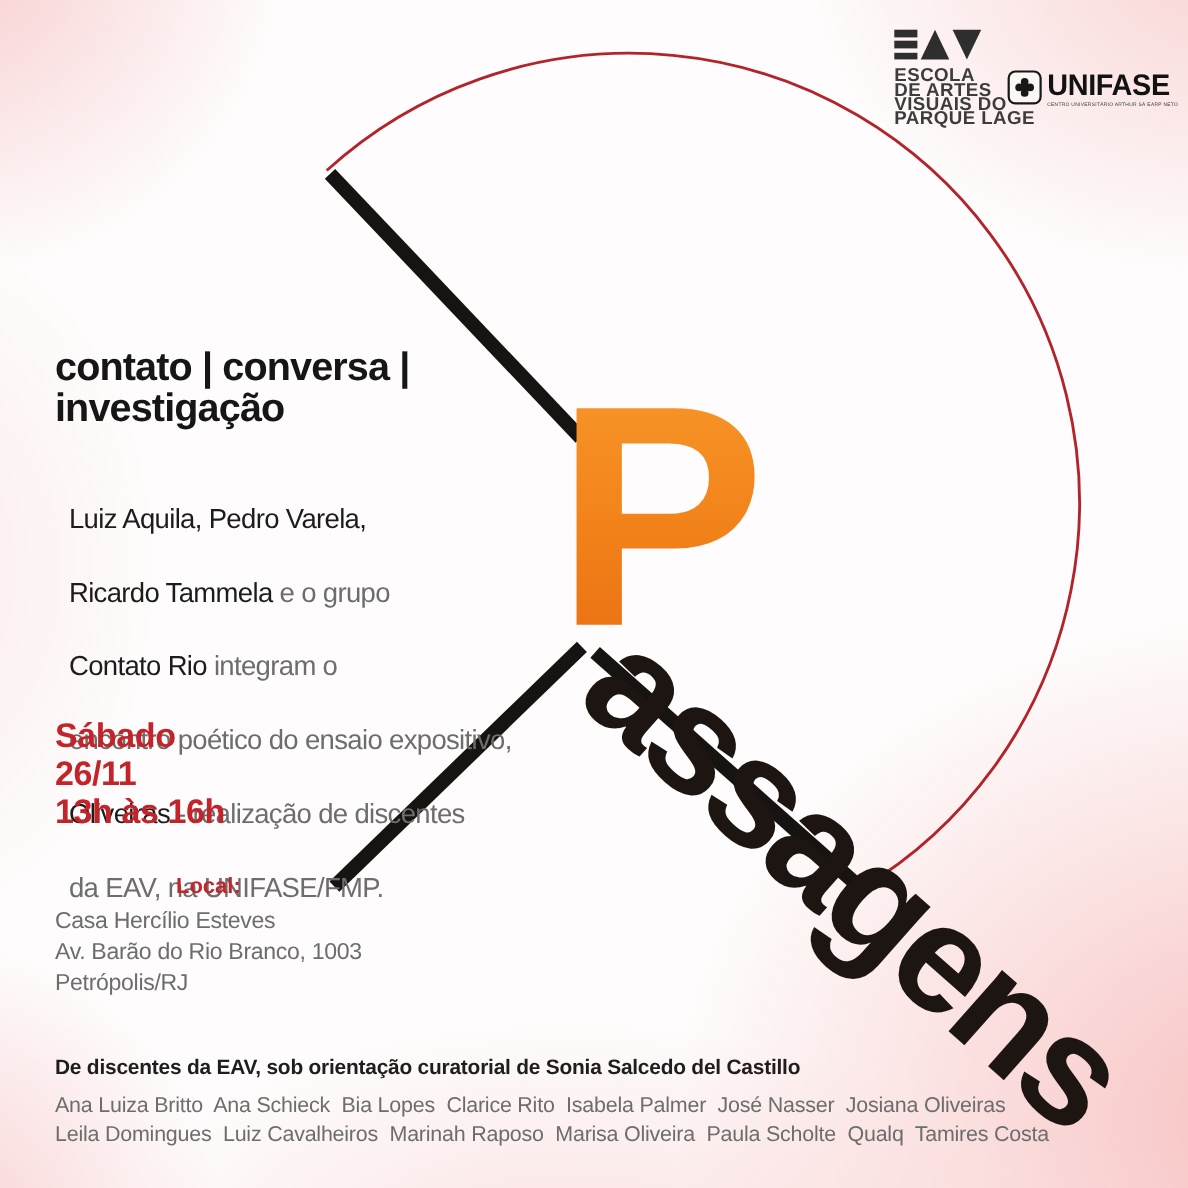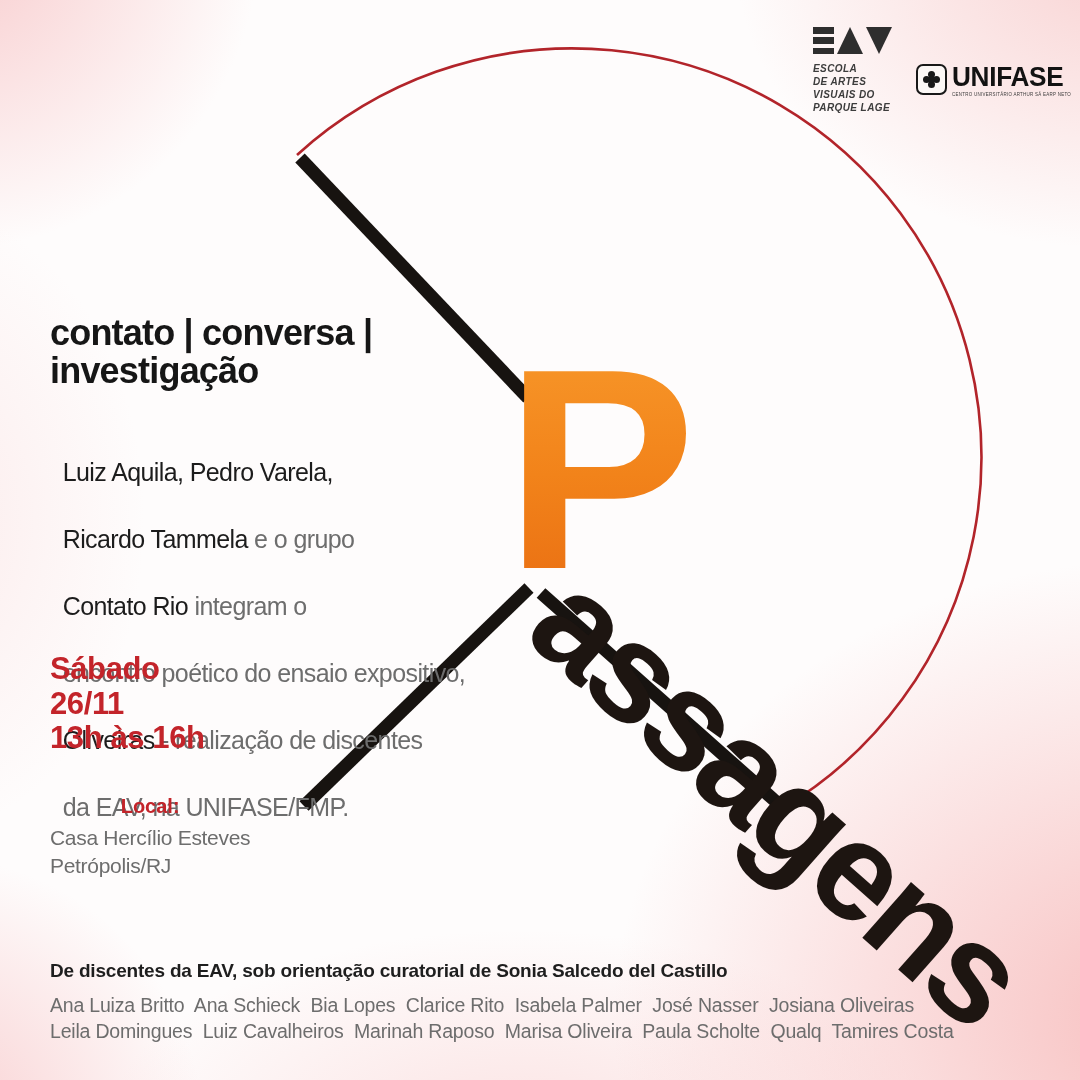--- a/index.html
+++ b/index.html
@@ -83,21 +83,21 @@
   .names.row1{margin-top:12px;}
   .names.row2{margin-top:3px;}
 
   
   .eav{left:813px;top:27px;z-index:4;}
   .eav-glyph{display:flex;gap:3px;height:27px;align-items:stretch;}
   .eav-e{width:21px;display:flex;flex-direction:column;justify-content:space-between;}
   .eav-e i{display:block;height:6.5px;background:#2e2e2e;}
   .tri-up{width:0;height:0;border-left:13px solid transparent;border-right:13px solid transparent;border-bottom:27px solid #2e2e2e;}
   .tri-down{width:0;height:0;border-left:13px solid transparent;border-right:13px solid transparent;border-top:27px solid #2e2e2e;}
-  .eav-text{margin-top:8px;font-size:10px;font-weight:bold;line-height:13px;letter-spacing:.4px;color:var(--logo-ink,#3c3c3c);font-style:italic;}
+  .eav-text{margin-top:8px;font-size:17px;font-weight:bold;line-height:13px;letter-spacing:.4px;color:var(--logo-ink,#3c3c3c);}
 
   
   .unifase{left:916px;top:64px;z-index:4;display:flex;align-items:flex-start;gap:5px;}
   .uni-emblem{width:31px;height:31px;border:2.5px solid #181818;border-radius:7px;position:relative;background:#fbf7f5;}
   .uni-flower{position:absolute;left:50%;top:50%;width:7px;height:7px;margin:-3.5px 0 0 -3.5px;background:#181818;border-radius:50%;
     box-shadow:0 -5px 0 0 #181818, 0 5px 0 0 #181818, -5px 0 0 0 #181818, 5px 0 0 0 #181818;}
   .uni-name{font-size:27px;font-weight:bold;letter-spacing:-.3px;line-height:26px;color:#121212;transform:scaleX(.97);transform-origin:left top;}
   .uni-tagline{font-size:4.6px;letter-spacing:.28px;color:#3a3a3a;margin-top:2px;white-space:nowrap;transform:scaleX(.97);transform-origin:left top;}
 </style>
 </head>
@@ -157,20 +157,21 @@
 
 <div class="abs schedule">
   <div>Sábado</div>
   <div>26/11</div>
   <div>13h às 16h</div>
 </div>
 
 <div class="abs venue">
   <div class="venue-label">Local:</div>
   <div class="venue-line">Casa Hercílio Esteves</div>
+  <div class="venue-line">Av. Barão do Rio Branco, 1003</div>
   <div class="venue-line">Petrópolis/RJ</div>
 </div>
 
 <div class="abs credits">
   <div class="curatorial">De discentes da EAV, sob orientação curatorial de Sonia Salcedo del Castillo</div>
   <div class="names row1">Ana Luiza Britto  Ana Schieck  Bia Lopes  Clarice Rito  Isabela Palmer  José Nasser  Josiana Oliveiras</div>
   <div class="names row2">Leila Domingues  Luiz Cavalheiros  Marinah Raposo  Marisa Oliveira  Paula Scholte  Qualq  Tamires Costa</div>
 </div>
 
 </body></html>

